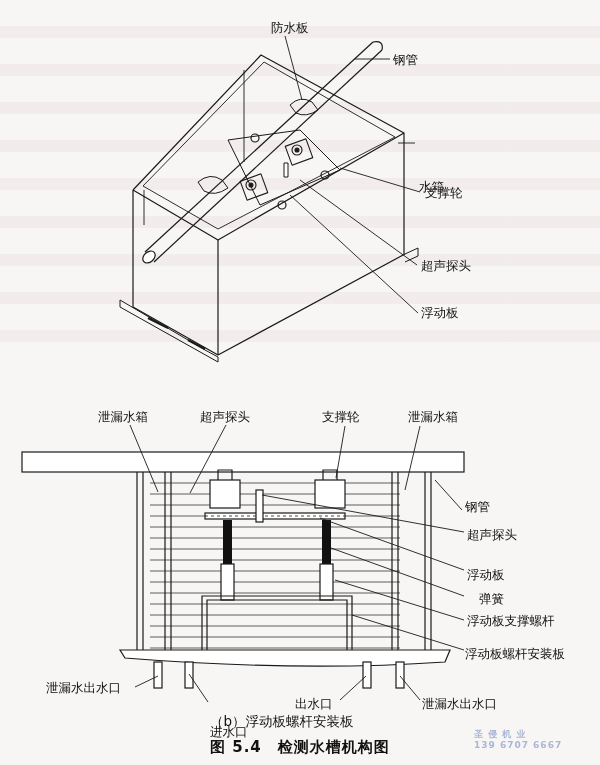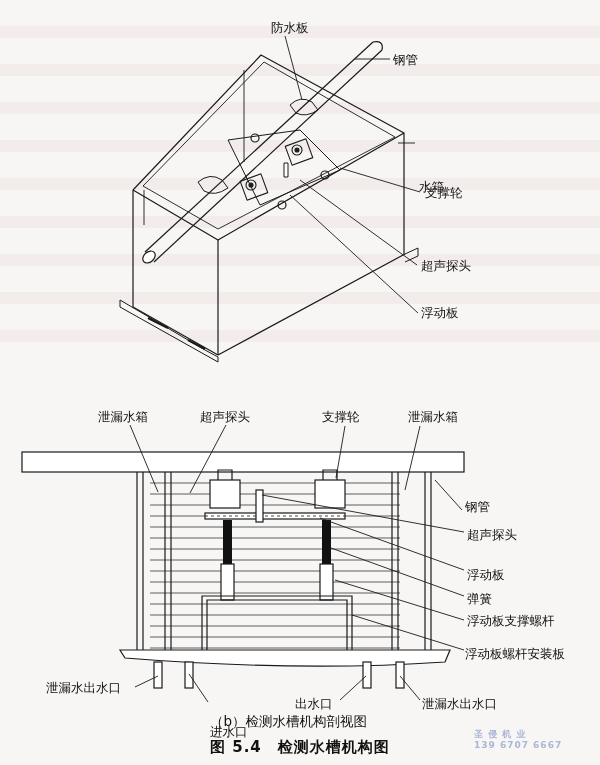--- a/index.html
+++ b/index.html
@@ -155,29 +155,29 @@
   <span class="lbl" style="left:421px; top:306px;">浮动板</span>
 
 
   <span class="lbl" style="left:98px; top:410px;">泄漏水箱</span>
   <span class="lbl" style="left:200px; top:410px;">超声探头</span>
   <span class="lbl" style="left:322px; top:410px;">支撑轮</span>
   <span class="lbl" style="left:408px; top:410px;">泄漏水箱</span>
   <span class="lbl" style="left:465px; top:500px;">钢管</span>
   <span class="lbl" style="left:467px; top:528px;">超声探头</span>
   <span class="lbl" style="left:467px; top:568px;">浮动板</span>
-  <span class="lbl" style="left:467px; top:592px;">弹簧</span>
+  <span class="lbl" style="left:479px; top:592px;">弹簧</span>
   <span class="lbl" style="left:467px; top:614px;">浮动板支撑螺杆</span>
   <span class="lbl" style="left:465px; top:647px;">浮动板螺杆安装板</span>
   <span class="lbl" style="left:46px; top:681px;">泄漏水出水口</span>
   <span class="lbl" style="left:210px; top:697px;margin-top:28px;">进水口</span>
   <span class="lbl" style="left:295px; top:697px;">出水口</span>
   <span class="lbl" style="left:422px; top:697px;">泄漏水出水口</span>
 
-  <span class="caption" style="left:210px; top:713px;">（b）检测水槽机构剖视图</span>
+  <span class="caption" style="left:210px; top:713px;">（b）浮动板螺杆安装板</span>
 
   <span class="figtitle" style="left:210px; top:738px;">图 5.4　检测水槽机构图</span>
 
   <div class="wm" style="left:474px; top:729px;">
     <div>圣 侵 机 业</div>
     <div>139 6707 6667</div>
   </div>
 </div>
 
 </body></html>

